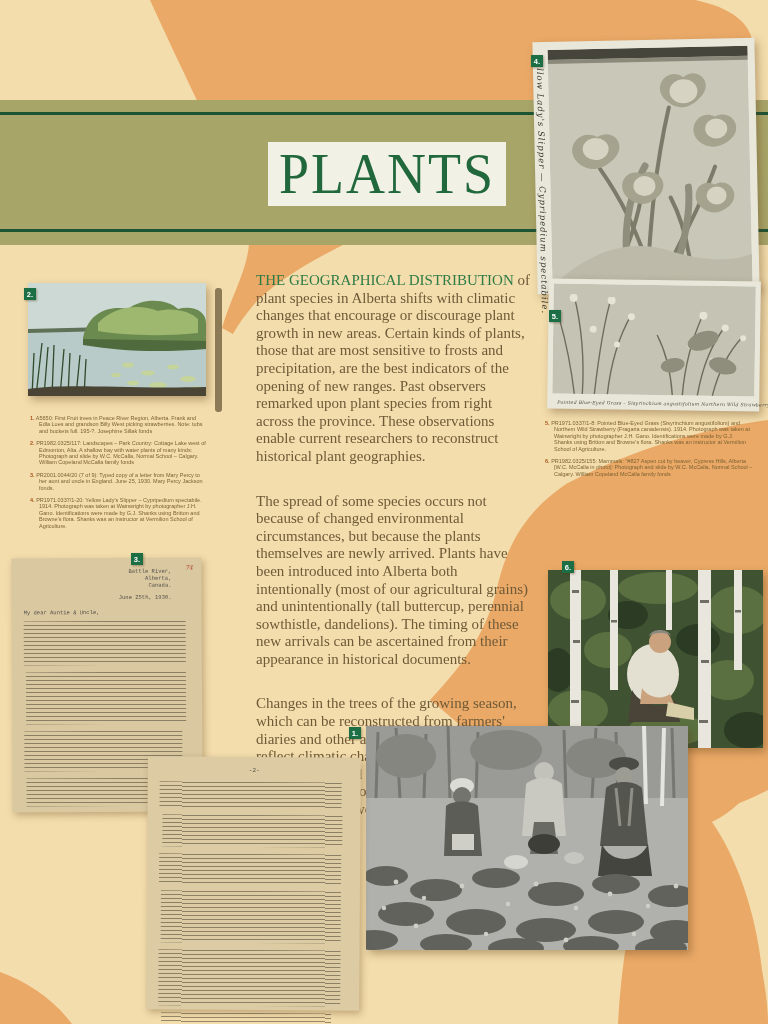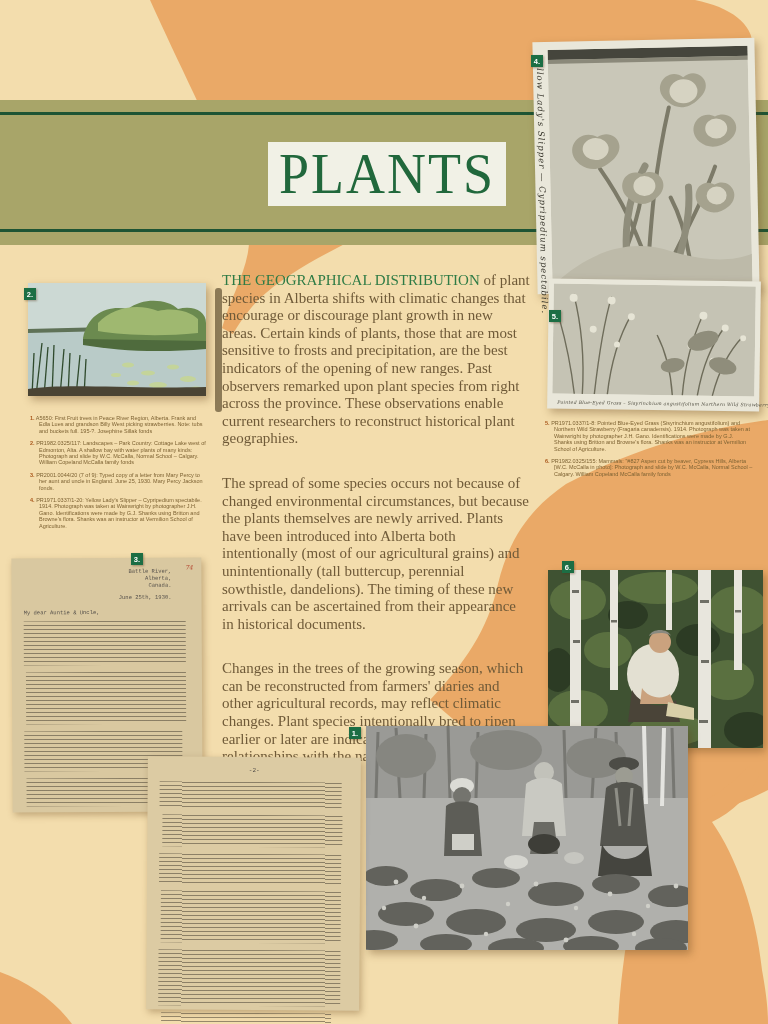--- a/index.html
+++ b/index.html
@@ -17,21 +17,21 @@
              z-index:4;display:flex;align-items:center;justify-content:center;}
   .title-box span{font-family:"Liberation Serif",serif;font-size:54px;color:#21683c;
                   letter-spacing:2px;line-height:1;transform:scaleY(1.05);}
 
   
   .leaves{position:absolute;left:0;top:0;z-index:1;}
 
   
   .essay{position:absolute;left:222px;top:272px;width:324px;z-index:5;
          font-size:15px;line-height:17.6px;color:#6f5a38;}
-  .essay p{margin:0 16px 27px 0;}
+  .essay p{margin:0 16px 27px 0;padding-left:34px;}
   .lead{color:#2e7b45;}
 
   
   .badge{position:absolute;width:12px;height:12px;background:#1c6e44;color:#fff;
          font-family:"Liberation Sans",sans-serif;font-size:7.5px;font-weight:bold;
          display:flex;align-items:center;justify-content:center;z-index:9;
          box-shadow:1px 1px 2px rgba(80,50,20,.4);}
 
   
   .photo{position:absolute;box-shadow:3px 4px 8px rgba(96,64,24,.38);z-index:6;}

